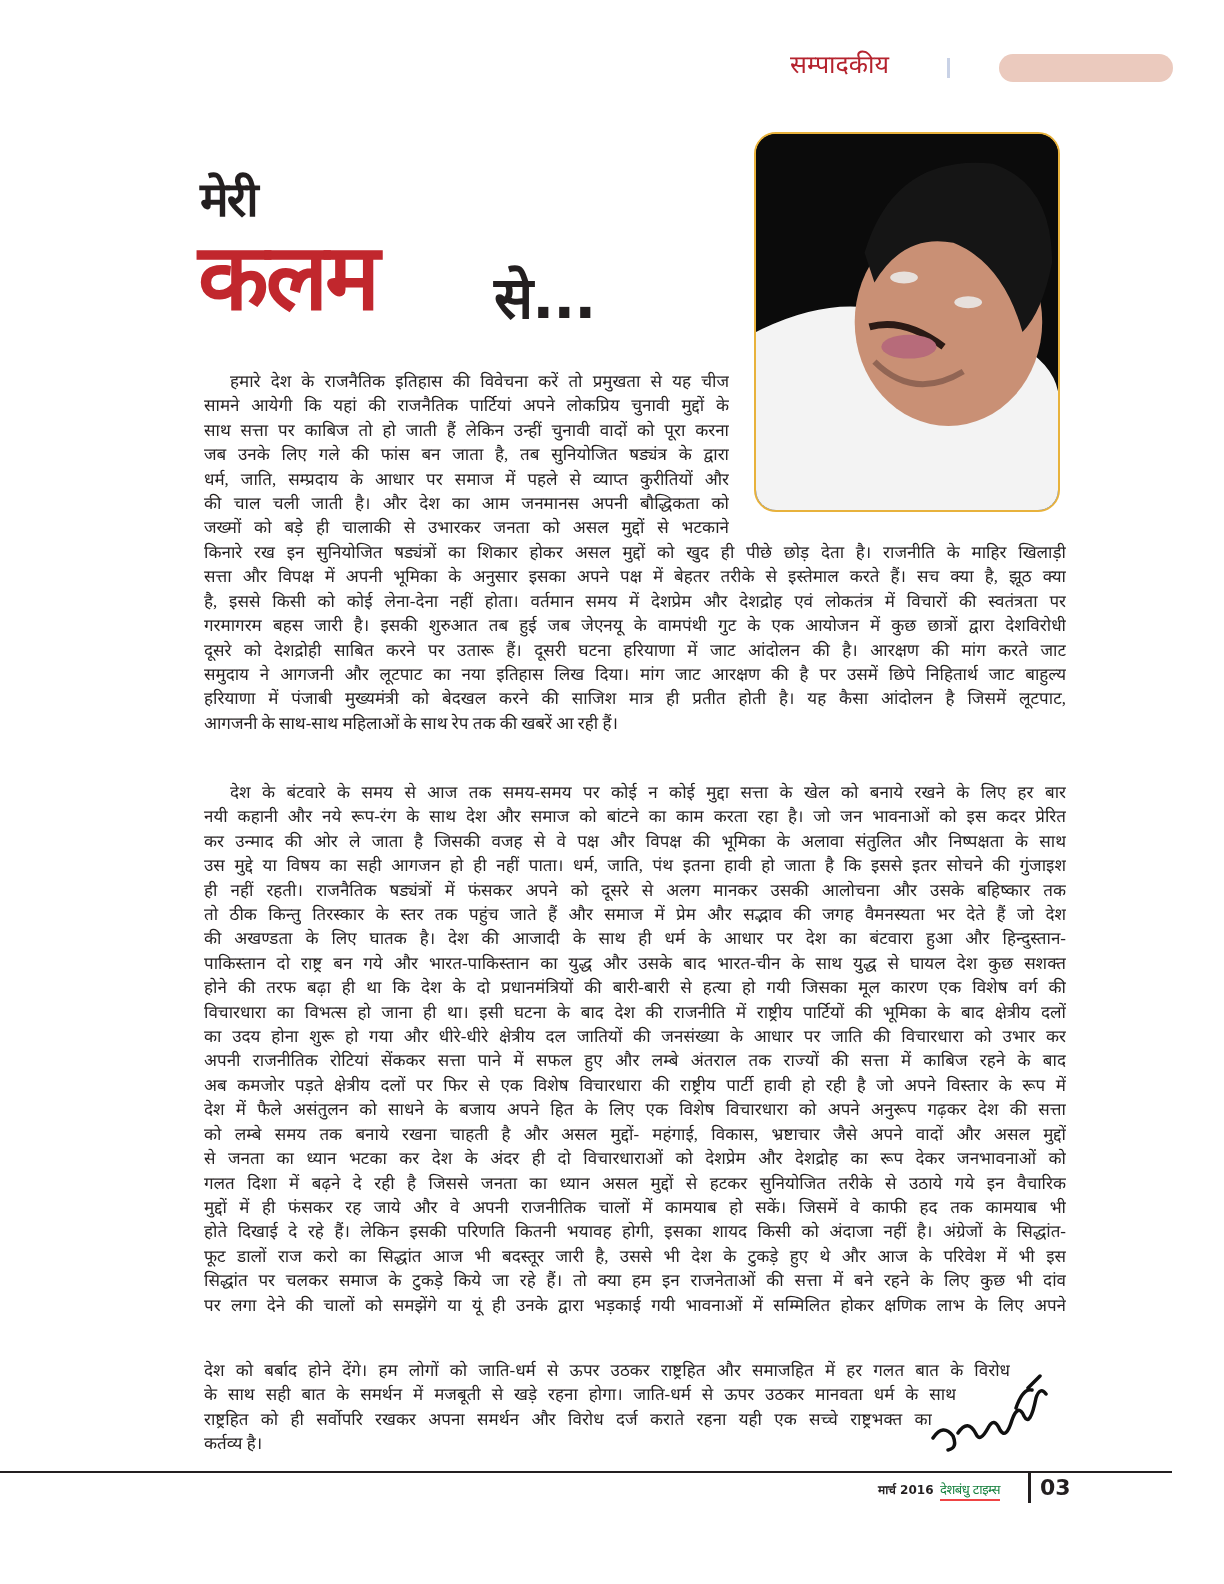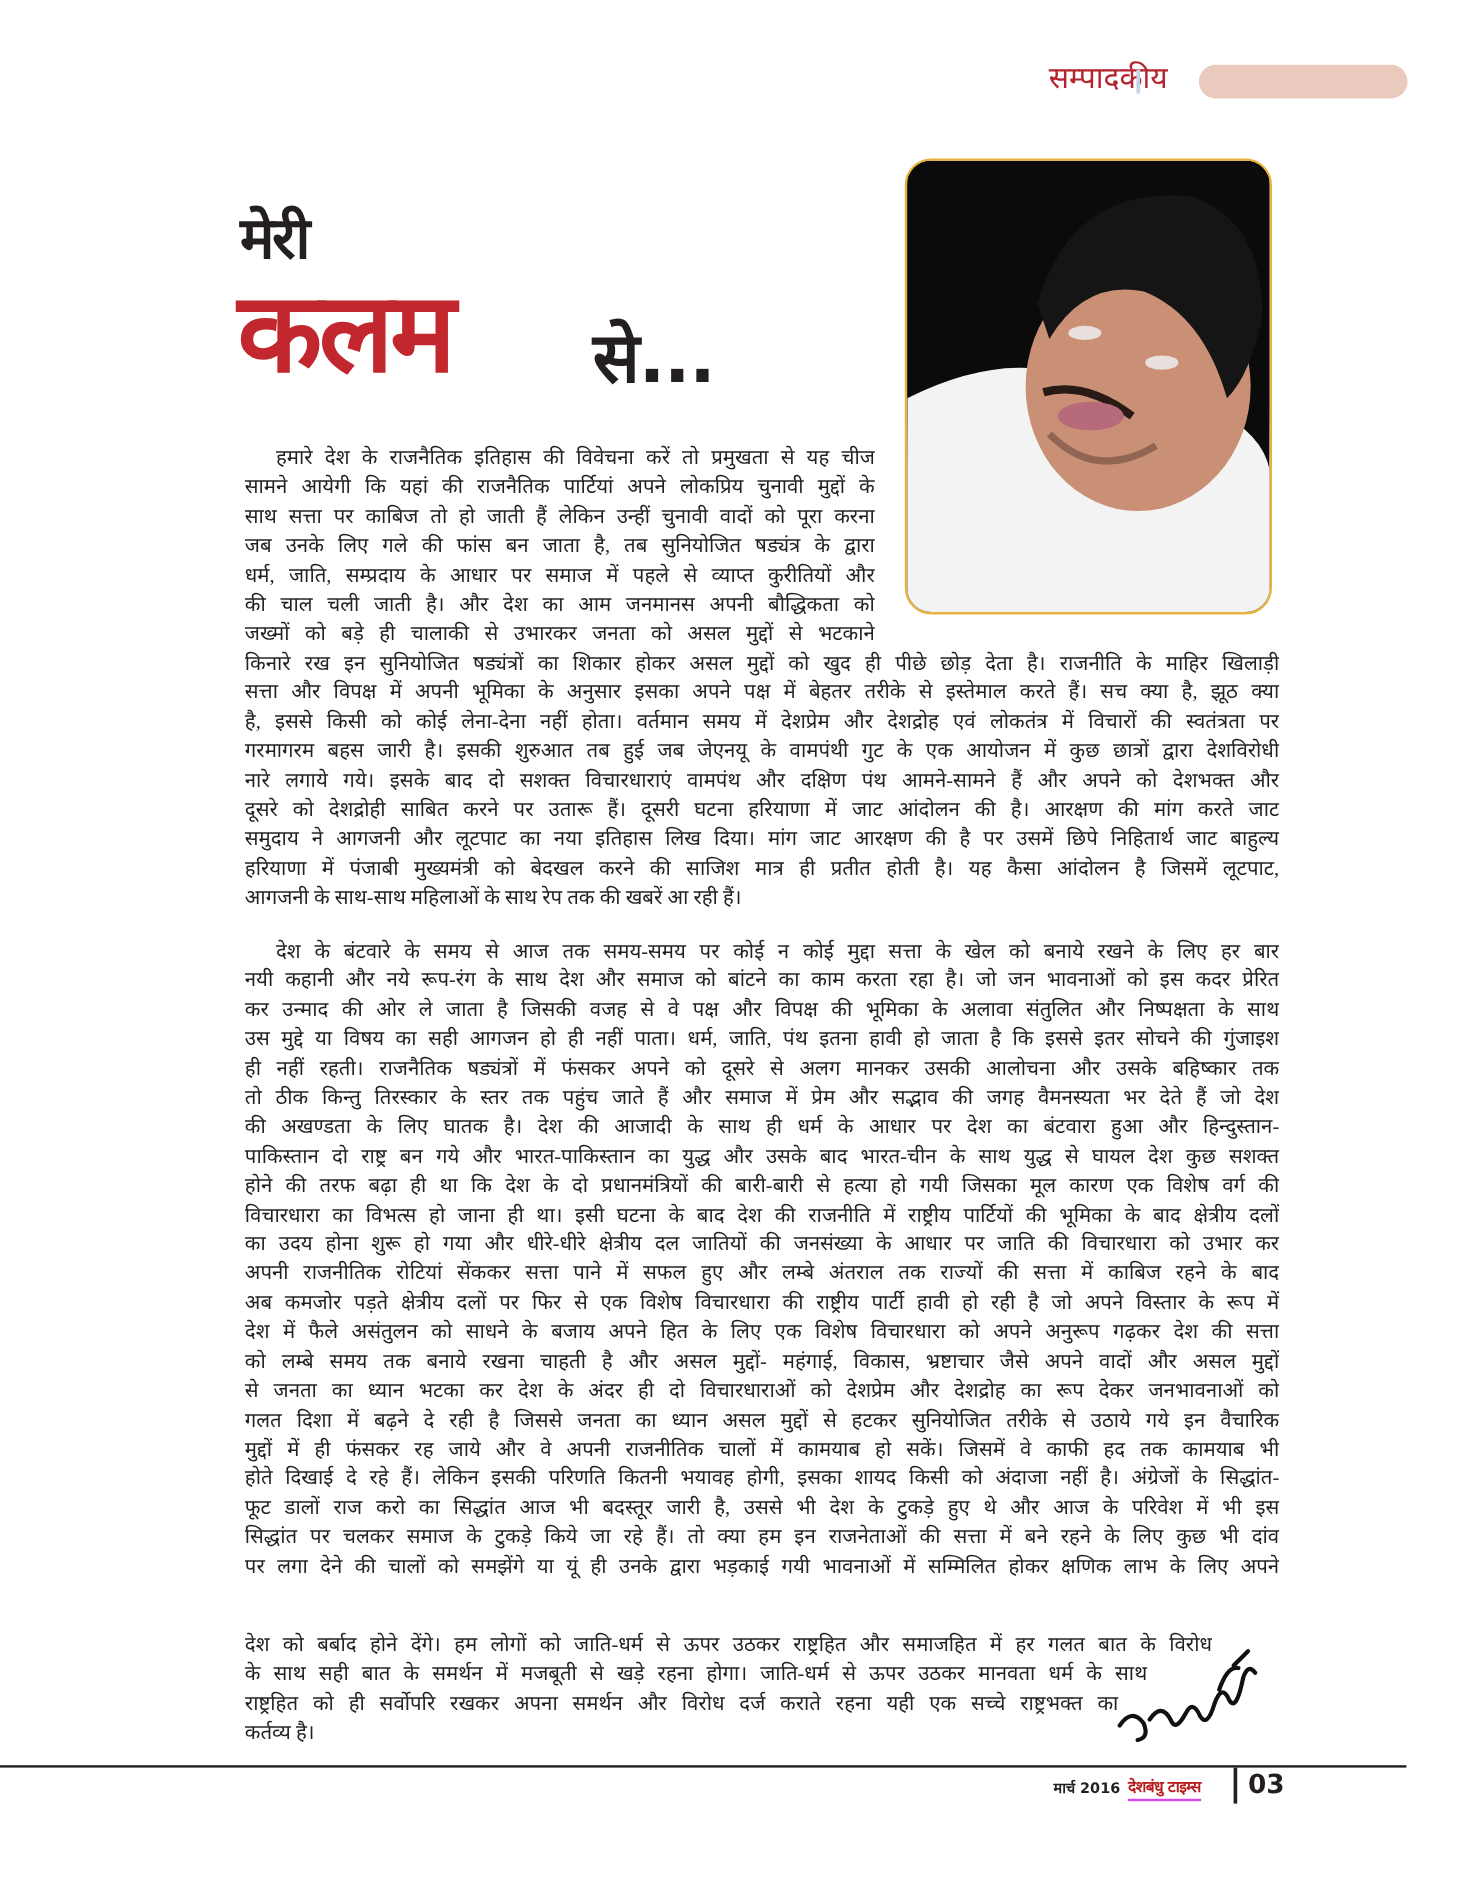--- a/index.html
+++ b/index.html
@@ -1,18 +1,18 @@
 <!DOCTYPE html>
 <html><head>
 <meta charset="utf-8">
 <style>
   html, body { margin:0; padding:0; background:#ffffff; }
   body { width:1224px; height:1584px; position:relative; overflow:hidden;
          font-family:"DejaVu Sans", "Liberation Sans", sans-serif; color:#231f20; }
-  .section-label { position:absolute; left:874px; top:50px; font-size:25px; color:#b5232e; line-height:30px; }
+  .section-label { position:absolute; left:790px; top:50px; font-size:25px; color:#b5232e; line-height:30px; }
   .section-bar { position:absolute; left:947px; top:58px; width:3px; height:20px; background:#c9d2e6; }
   .section-pill { position:absolute; left:999px; top:54px; width:174px; height:28px; border-radius:14px; background:#ebcabe; }
 
   .title-1 { position:absolute; left:200px; top:164px; font-size:48px; font-weight:bold; color:#231f20; line-height:70px; letter-spacing:-2px; }
   .title-2 { position:absolute; left:198px; top:228px; font-size:92px; font-weight:bold; color:#c1272d; line-height:100px; letter-spacing:-3px; }
   .title-3 { position:absolute; left:494px; top:268px; font-size:58px; font-weight:bold; color:#231f20; line-height:60px; letter-spacing:-1px; }
 
   .photo { position:absolute; left:754px; top:132px; width:306px; height:380px; border-radius:22px;
            border:2px solid #e8b23c; overflow:hidden; box-sizing:border-box;
            background:linear-gradient(180deg,#0a0a0a 0%,#0a0a0a 40%,#111 55%,#f2f2f2 70%,#f6f6f6 100%); }
@@ -21,22 +21,22 @@
   .body-text { position:absolute; font-family:"Liberation Serif","DejaVu Serif",serif; font-size:17px; line-height:24.4px; color:#231f20; text-align:justify; }
   .p-intro { left:204px; top:370px; width:525px; }
   .p-wide { left:204px; width:862px; }
   .line { display:block; white-space:nowrap; overflow:hidden; text-align-last:justify; }
   .indent { padding-left:26px; }
 
   .signature { position:absolute; left:928px; top:1368px; width:125px; height:90px; }
 
   .footer-rule { position:absolute; left:0; top:1471px; width:1172px; height:2px; background:#231f20; }
   .footer-date { position:absolute; left:878px; top:1480px; font-size:12px; font-weight:bold; color:#231f20; line-height:20px; }
-  .footer-logo { position:absolute; left:940px; top:1481px; font-size:13px; font-weight:bold; color:#b91c1c; line-height:18px;
-                 border-bottom:2px solid #d946ef; letter-spacing:-0.5px; }
+  .footer-logo { position:absolute; left:940px; top:1481px; font-size:13px; font-weight:normal; color:#15803d; line-height:18px;
+                 border-bottom:2px solid #ef4444; letter-spacing:-0.5px; }
   .footer-divider { position:absolute; left:1028px; top:1473px; width:3px; height:30px; background:#231f20; }
   .page-num { position:absolute; left:1040px; top:1474px; font-size:22px; font-weight:bold; color:#231f20; line-height:28px; }
 </style>
 </head>
 <body>
 
 <div class="section-label">सम्पादकीय</div>
 <div class="section-bar"></div>
 <div class="section-pill"></div>
 
@@ -68,21 +68,20 @@
   <span class="line">धर्म, जाति, सम्प्रदाय के आधार पर समाज में पहले से व्याप्त कुरीतियों और</span>
   <span class="line">की चाल चली जाती है। और देश का आम जनमानस अपनी बौद्धिकता को</span>
   <span class="line">जख्मों को बड़े ही चालाकी से उभारकर जनता को असल मुद्दों से भटकाने</span>
 </div>
 
 <div class="body-text p-wide" style="top:541px;">
   <span class="line">किनारे रख इन सुनियोजित षड्यंत्रों का शिकार होकर असल मुद्दों को खुद ही पीछे छोड़ देता है। राजनीति के माहिर खिलाड़ी</span>
   <span class="line">सत्ता और विपक्ष में अपनी भूमिका के अनुसार इसका अपने पक्ष में बेहतर तरीके से इस्तेमाल करते हैं। सच क्या है, झूठ क्या</span>
   <span class="line">है, इससे किसी को कोई लेना-देना नहीं होता। वर्तमान समय में देशप्रेम और देशद्रोह एवं लोकतंत्र में विचारों की स्वतंत्रता पर</span>
   <span class="line">गरमागरम बहस जारी है। इसकी शुरुआत तब हुई जब जेएनयू के वामपंथी गुट के एक आयोजन में कुछ छात्रों द्वारा देशविरोधी</span>
-  <span class="line">नारे लगाये गये। इसके बाद दो सशक्त विचारधाराएं वामपंथ और दक्षिण पंथ आमने-सामने हैं और अपने को देशभक्त और</span>
   <span class="line">दूसरे को देशद्रोही साबित करने पर उतारू हैं। दूसरी घटना हरियाणा में जाट आंदोलन की है। आरक्षण की मांग करते जाट</span>
   <span class="line">समुदाय ने आगजनी और लूटपाट का नया इतिहास लिख दिया। मांग जाट आरक्षण की है पर उसमें छिपे निहितार्थ जाट बाहुल्य</span>
   <span class="line">हरियाणा में पंजाबी मुख्यमंत्री को बेदखल करने की साजिश मात्र ही प्रतीत होती है। यह कैसा आंदोलन है जिसमें लूटपाट,</span>
   <span class="line" style="text-align-last:left;">आगजनी के साथ-साथ महिलाओं के साथ रेप तक की खबरें आ रही हैं।</span>
 </div>
 
 <div class="body-text p-wide" style="top:781px;">
   <span class="line indent">देश के बंटवारे के समय से आज तक समय-समय पर कोई न कोई मुद्दा सत्ता के खेल को बनाये रखने के लिए हर बार</span>
   <span class="line">नयी कहानी और नये रूप-रंग के साथ देश और समाज को बांटने का काम करता रहा है। जो जन भावनाओं को इस कदर प्रेरित</span>
   <span class="line">कर उन्माद की ओर ले जाता है जिसकी वजह से वे पक्ष और विपक्ष की भूमिका के अलावा संतुलित और निष्पक्षता के साथ</span>

